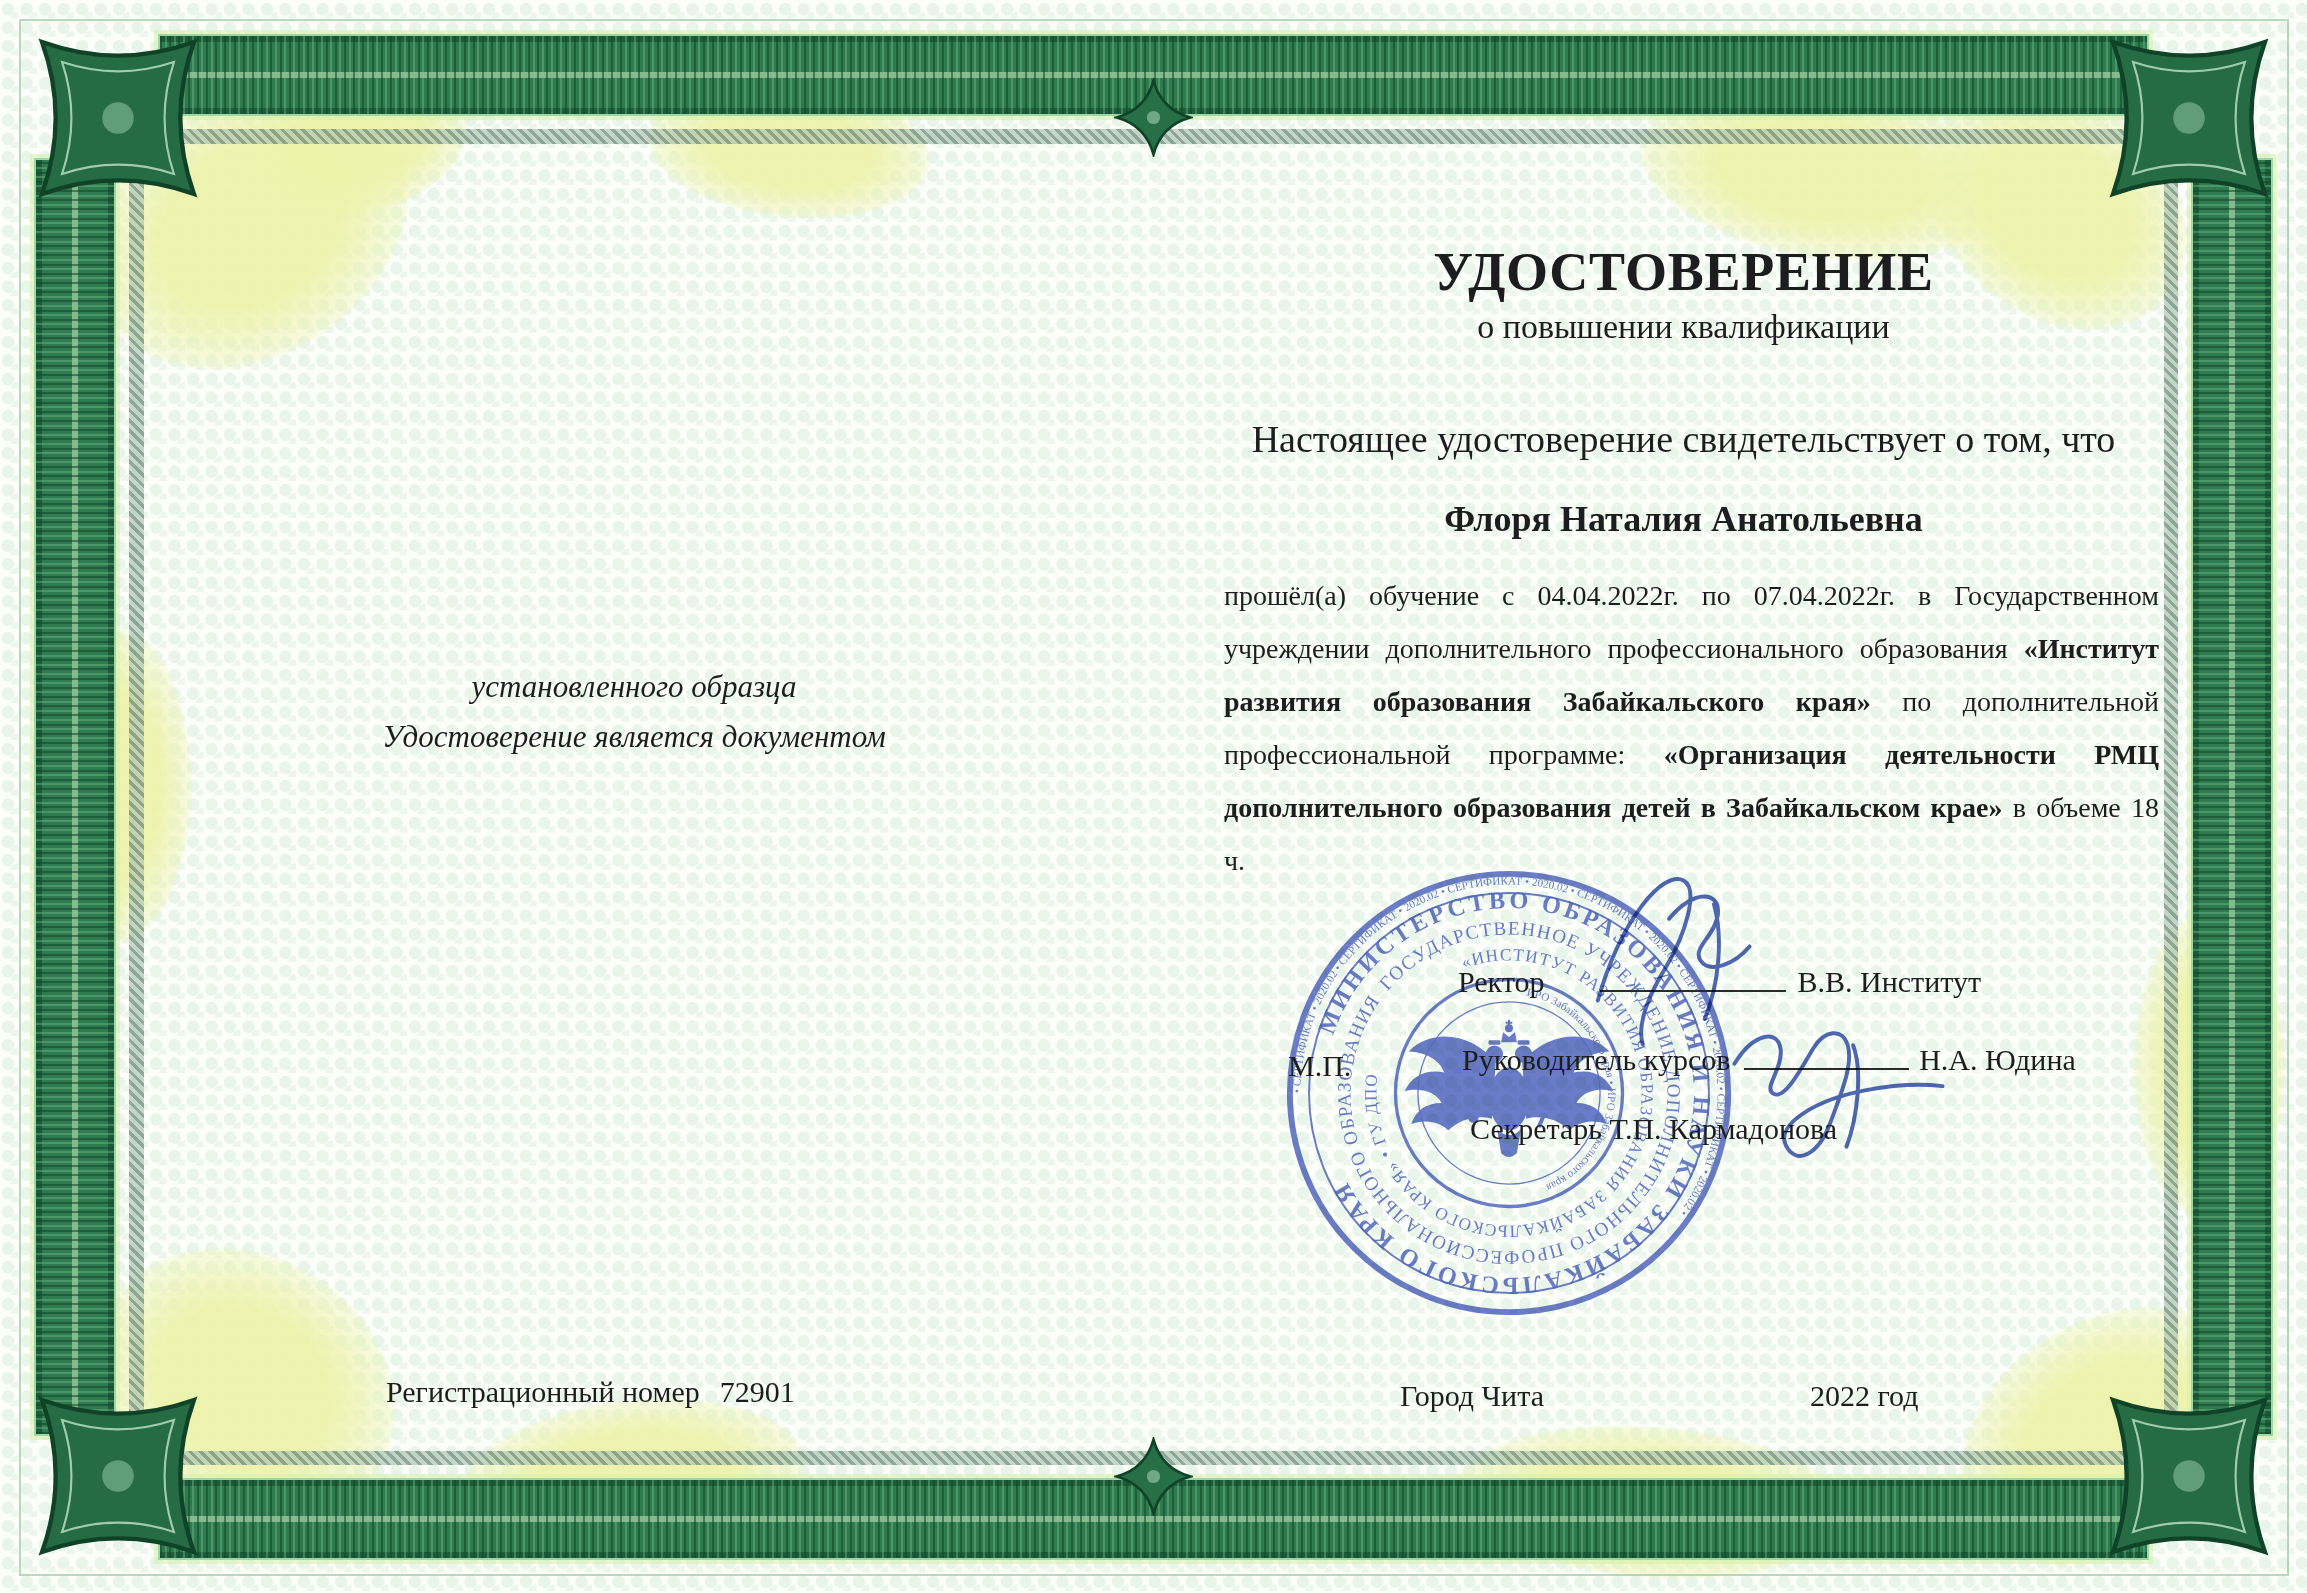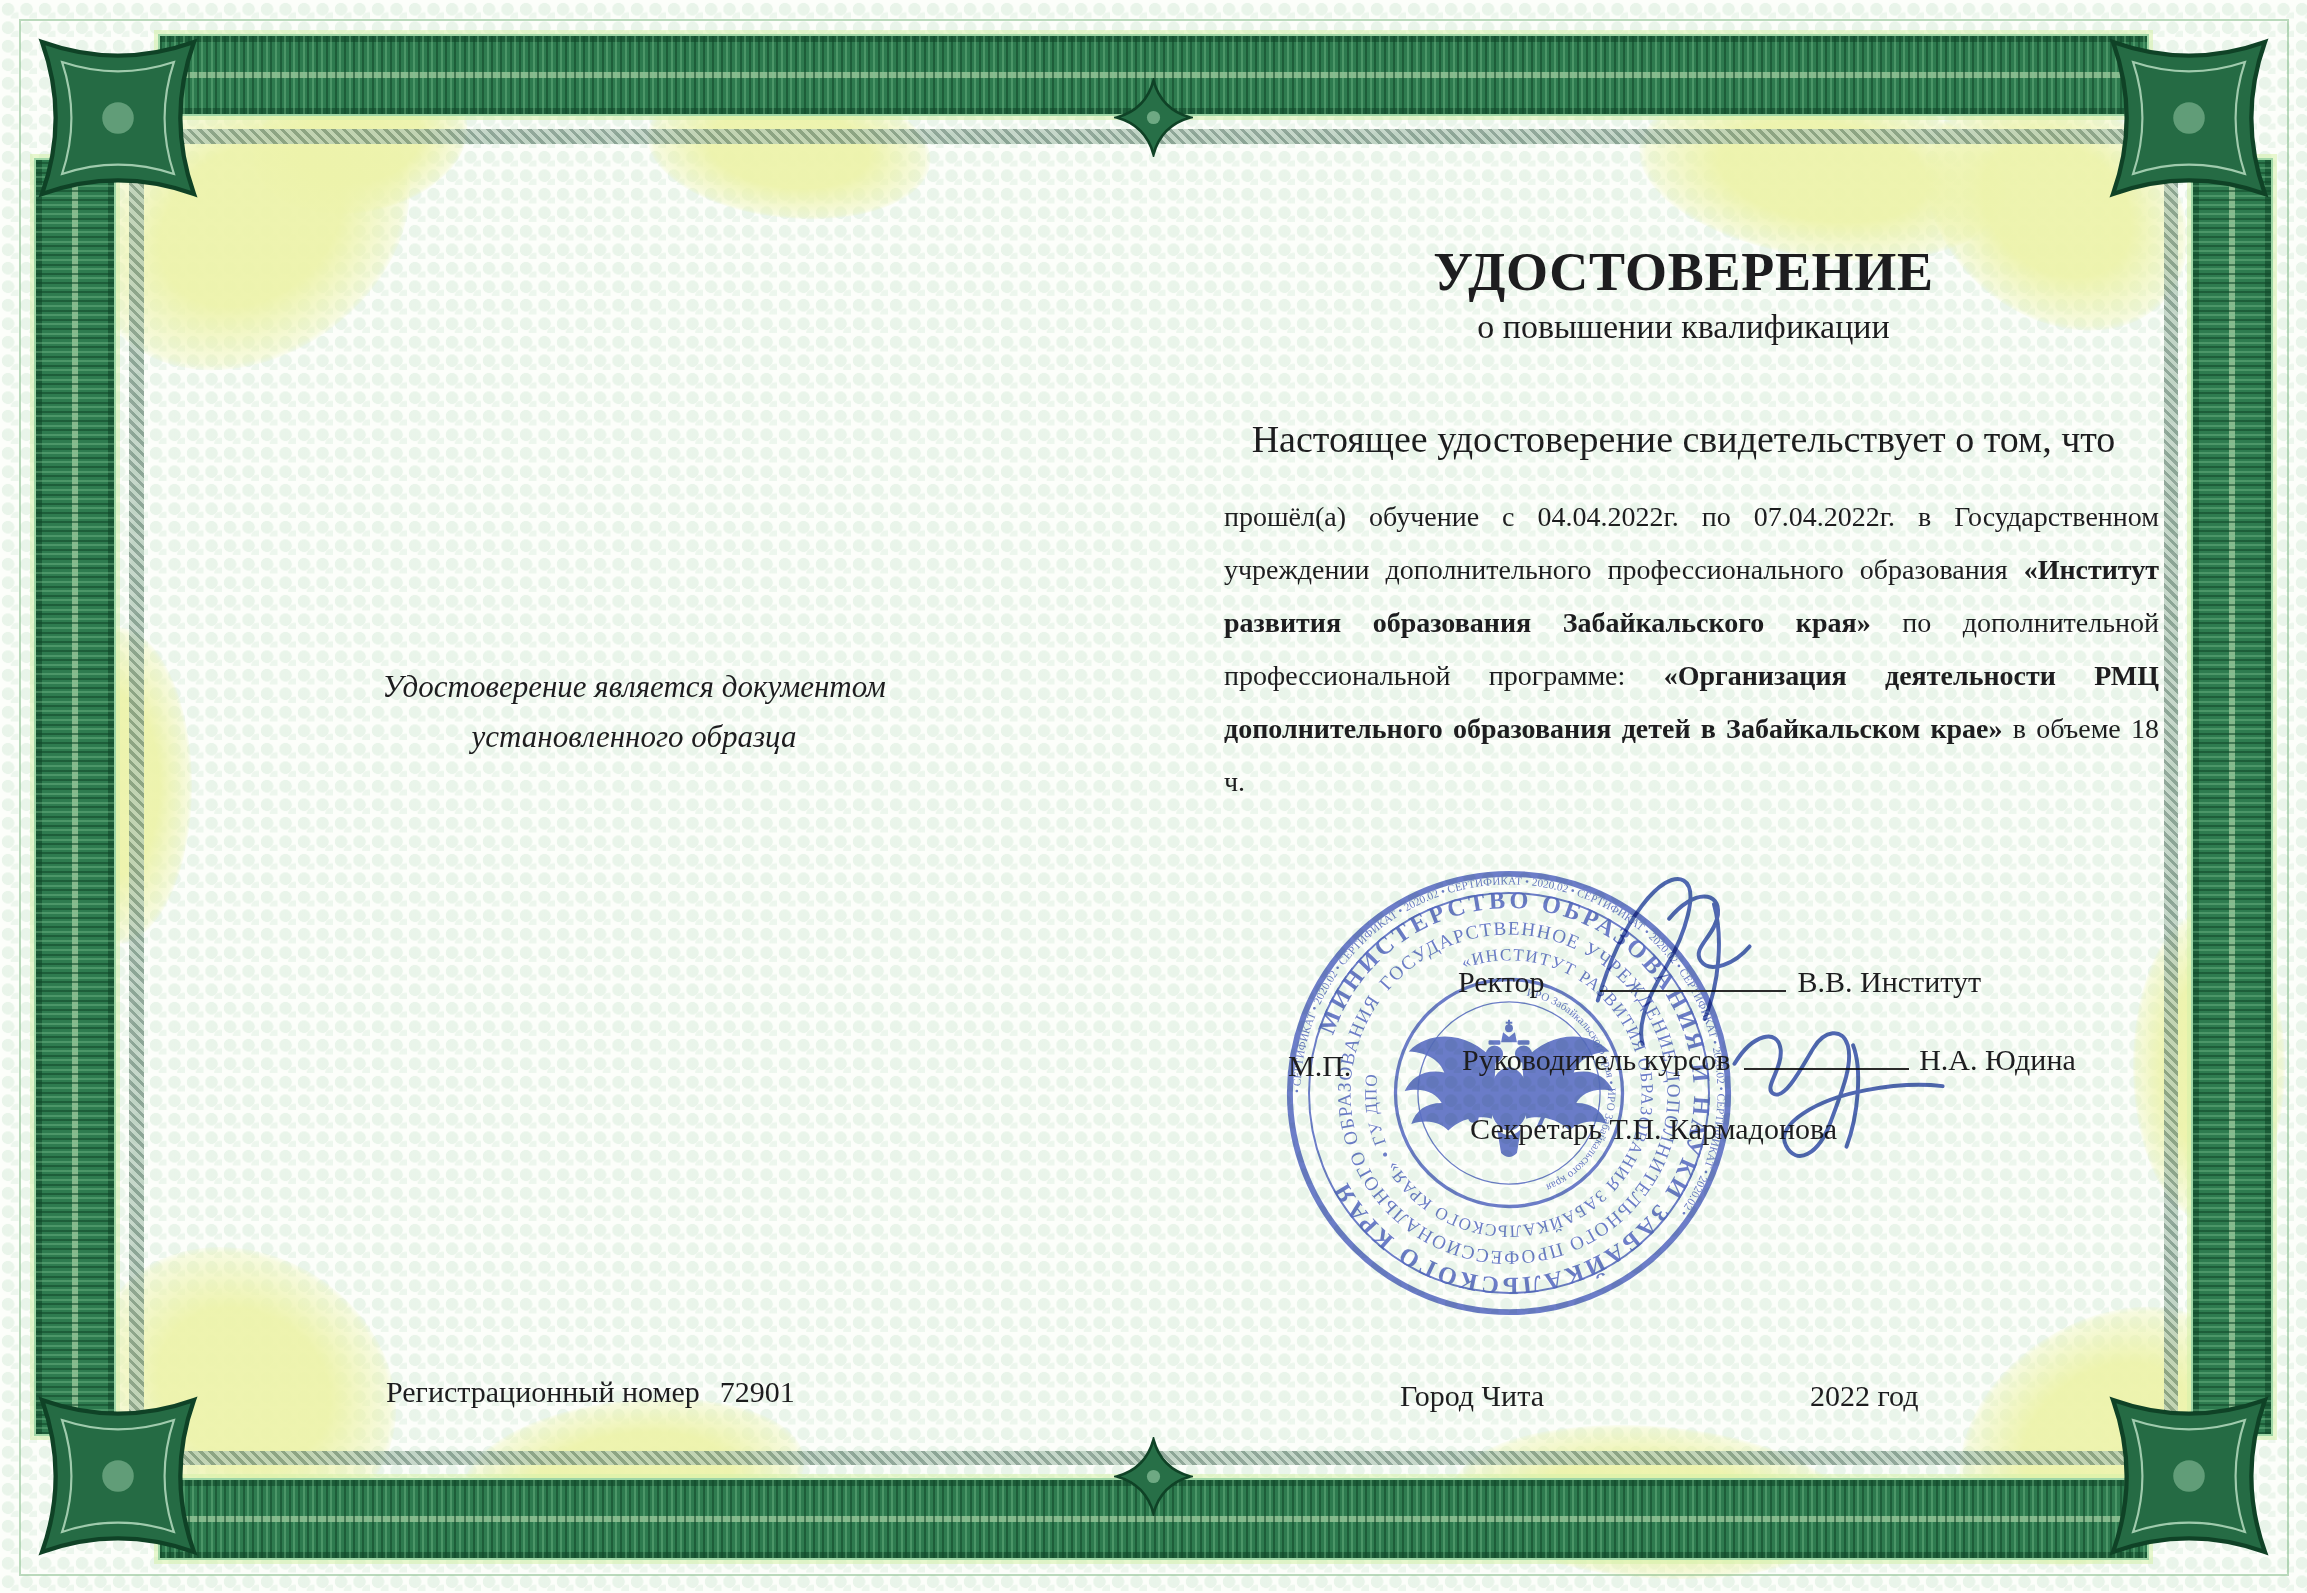--- a/index.html
+++ b/index.html
@@ -131,31 +131,32 @@
   <svg class="mid-diamond d-top" viewBox="0 0 120 120" xmlns="http://www.w3.org/2000/svg">
     <path d="M60,4 Q72,48 116,60 Q72,72 60,116 Q48,72 4,60 Q48,48 60,4 Z" fill="#276f47" stroke="#0f4226" stroke-width="4"></path>
     <circle cx="60" cy="60" r="10" fill="#9ed0ab" opacity="0.6"></circle>
   </svg>
   <svg class="mid-diamond d-bottom" viewBox="0 0 120 120" xmlns="http://www.w3.org/2000/svg">
     <path d="M60,4 Q72,48 116,60 Q72,72 60,116 Q48,72 4,60 Q48,48 60,4 Z" fill="#276f47" stroke="#0f4226" stroke-width="4"></path>
     <circle cx="60" cy="60" r="10" fill="#9ed0ab" opacity="0.6"></circle>
   </svg>
 
   <div class="t side-note">
+    <div>установленного образца</div>
     <div>Удостоверение является документом</div>
-    <div>установленного образца</div>
   </div>
   <div class="t reg-row">
     <span>Регистрационный номер</span><span class="reg-number">72901</span>
   </div>
 
   <div class="t main">
     <div class="title">УДОСТОВЕРЕНИЕ</div>
     <div class="subtitle">о повышении квалификации</div>
     <div class="intro">Настоящее удостоверение свидетельствует о том, что</div>
+    <div class="recipient">Флоря Наталия Анатольевна</div>
     <p class="body-par"><span>прошёл(а) обучение с 04.04.2022г. по 07.04.2022г. в Государственном учреждении дополнительного профессионального образования </span><b>«Институт развития образования Забайкальского края»</b><span> по дополнительной профессиональной программе: </span><b>«Организация деятельности РМЦ дополнительного образования детей в Забайкальском крае»</b><span> в объеме 18 ч.</span></p>
   </div>
 
   <svg class="stamp" viewBox="0 0 700 700" xmlns="http://www.w3.org/2000/svg">
     <defs>
       <path id="ring1" d="M350,350 m-316,0 a316,316 0 1,1 632,0 a316,316 0 1,1 -632,0" fill="none"></path>
       <path id="ring2" d="M350,350 m-280,0 a280,280 0 1,1 560,0 a280,280 0 1,1 -560,0" fill="none"></path>
       <path id="ring3" d="M350,350 m-240,0 a240,240 0 1,1 480,0 a240,240 0 1,1 -480,0" fill="none"></path>
       <path id="ring4" d="M350,350 m-201,0 a201,201 0 1,1 402,0 a201,201 0 1,1 -402,0" fill="none"></path>
       <path id="ring5" d="M350,350 m-150,0 a150,150 0 1,1 300,0 a150,150 0 1,1 -300,0" fill="none"></path>

